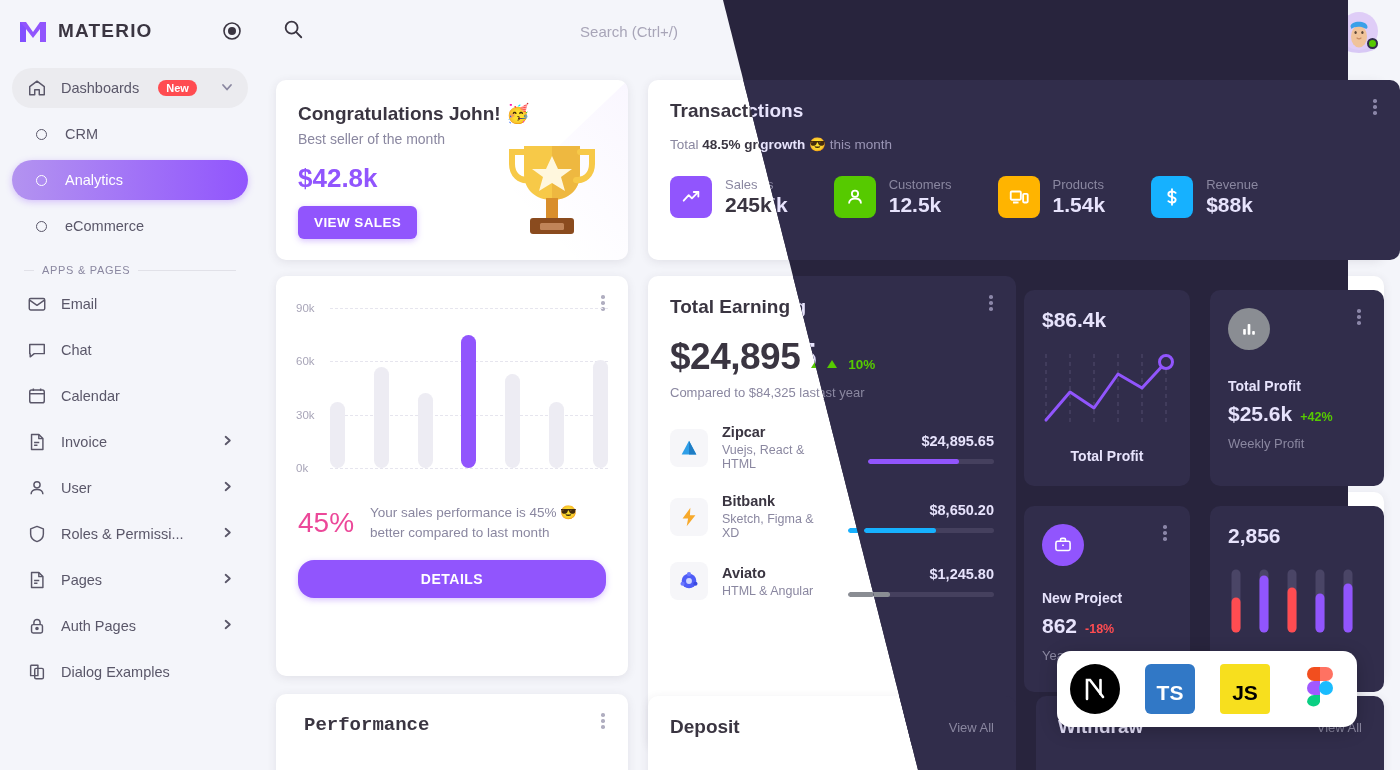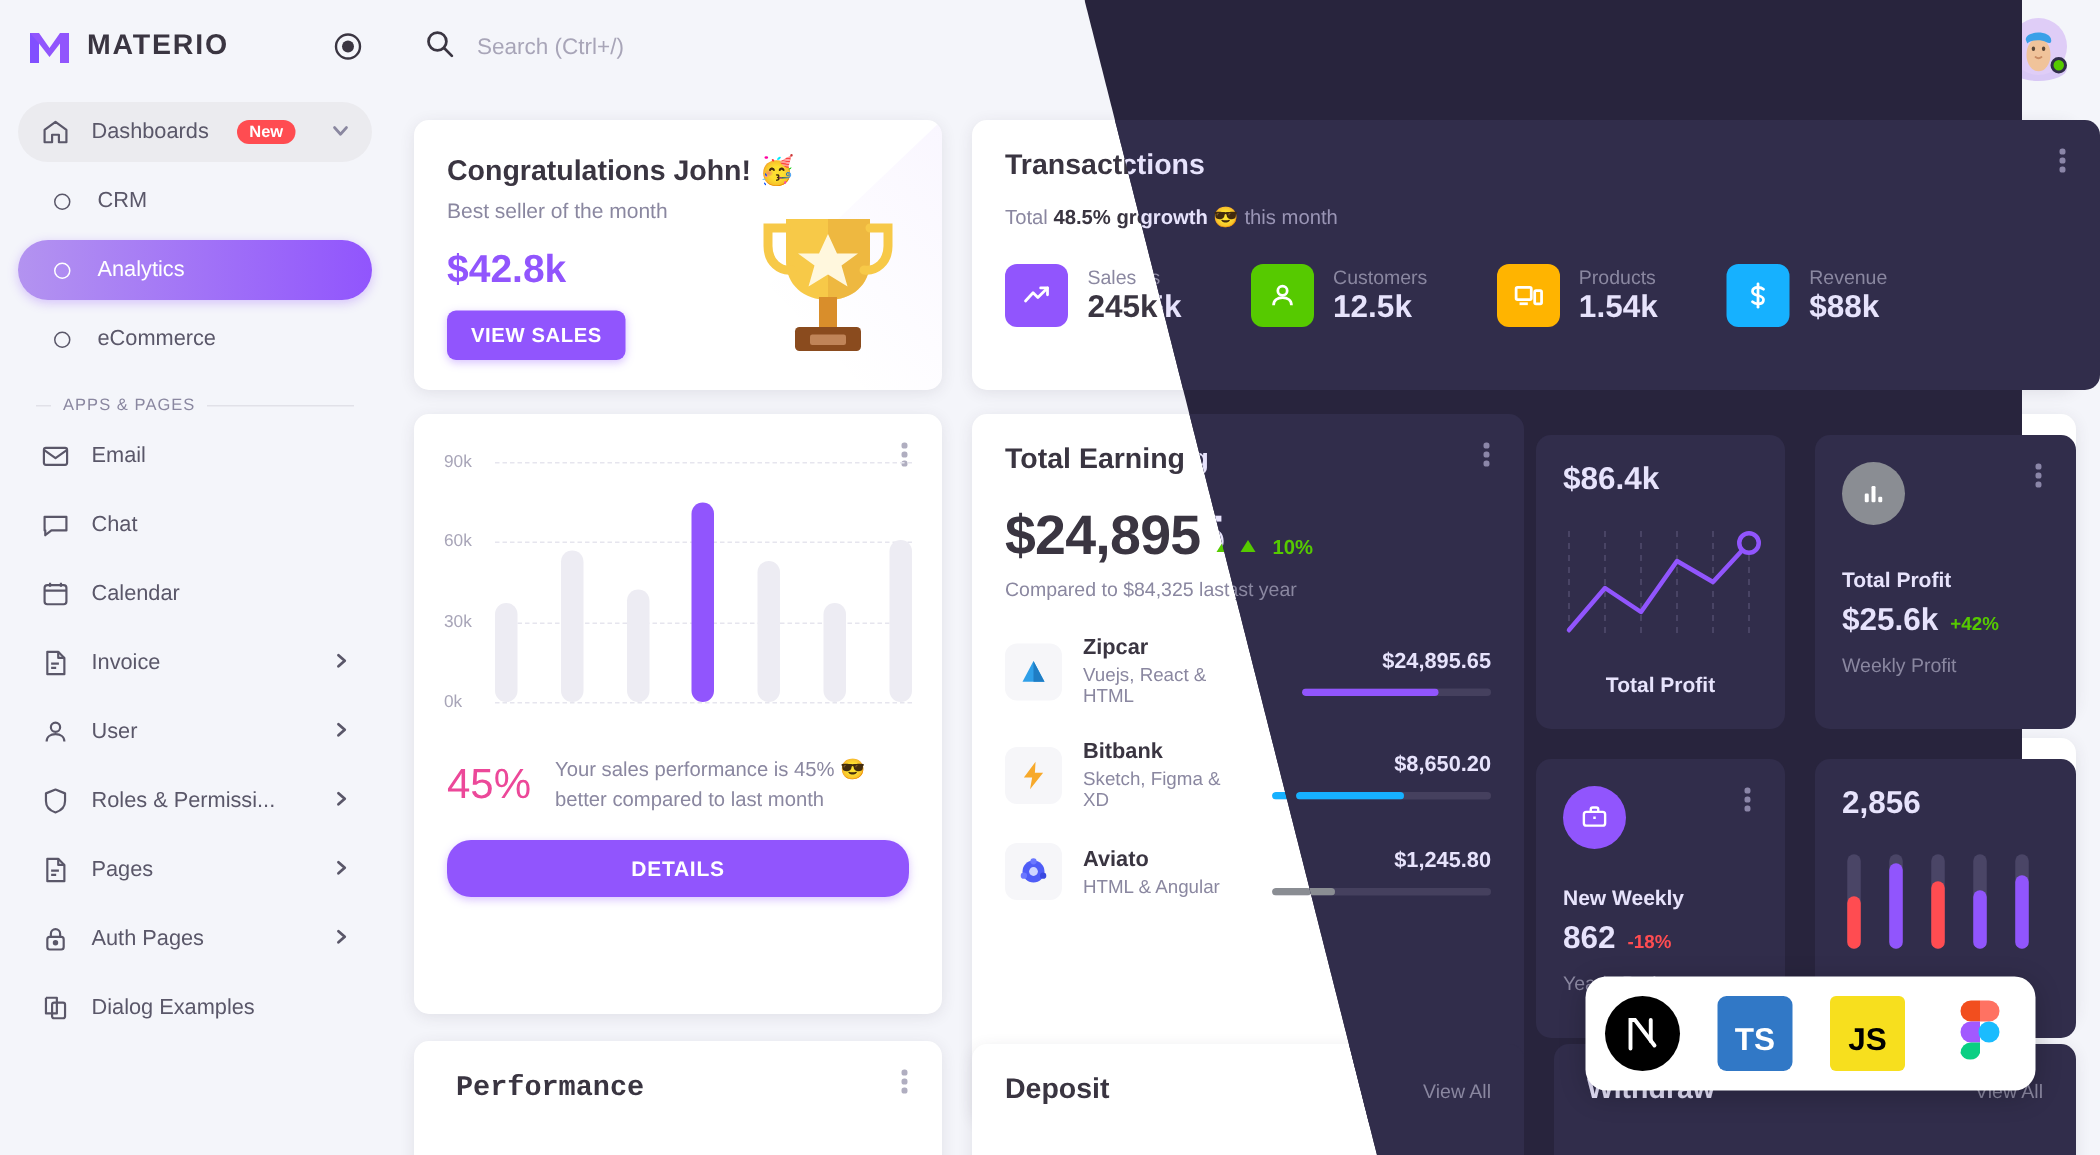--- a/index.html
+++ b/index.html
@@ -52,20 +52,21 @@
   
   #topbar {
     position: absolute; left: 260px; top: 0; width: 1140px; height: 62px;
     display: flex; align-items: center; padding: 0 22px; z-index: 5;
   }
   .search-wrap { display: flex; align-items: center; gap: 14px; flex: 1; }
   .search-input {
     border: none; outline: none; background: transparent;
     font-size: 15px; color: #3a3541; width: 360px;
     font-family: "Liberation Sans", sans-serif;
+    text-align: right;
   }
   .search-input::placeholder { color: #a8a5b8; }
   .tb-icons { display: flex; align-items: center; gap: 18px; }
   .tb-ico { width: 24px; height: 24px; cursor: pointer; position: relative; }
   .notif-dot {
     position: absolute; right: -1px; top: -1px; width: 9px; height: 9px;
     border-radius: 50%; background: #ff4c51;
   }
   .avatar-wrap { position: relative; width: 38px; height: 38px; margin-left: 6px; cursor: pointer; }
   .avatar { width: 38px; height: 38px; border-radius: 50%; background: #d8c8f5; overflow: hidden; }
@@ -877,21 +878,21 @@
 
     <div class="dk-card" style="left:1024px; top:506px; width:166px; height:186px;">
       <div style="padding:18px;">
         <span class="circ-ico" style="background:#9155fd">
           <svg viewBox="0 0 24 24" width="20" height="20" fill="none" stroke="#fff" stroke-width="1.9" stroke-linejoin="round">
             <rect x="3.5" y="7.5" width="17" height="11" rx="2"></rect>
               <path d="M9 7.5 V5.6 A1.6 1.6 0 0 1 10.6 4 H13.4 A1.6 1.6 0 0 1 15 5.6 V7.5"></path>
               <path d="M11 12.2 H13"></path>
           </svg>
         </span>
-        <div class="mini-label dk-white" style="margin-top:24px;">New Weekly</div>
+        <div class="mini-label dk-white" style="margin-top:24px;">New Project</div>
         <div style="display:flex; align-items:baseline; gap:8px; margin-top:8px;">
           <span class="mini-val dk-white">862</span>
           <span style="font-size:12.5px; color:#ff4c51; font-weight:600;">-18%</span>
         </div>
         <div class="mini-sub" style="margin-top:10px;">Yearly Project</div>
       </div>
       <span class="kebab dk-kebab">
           <i></i>
           <i></i>
           <i></i>

